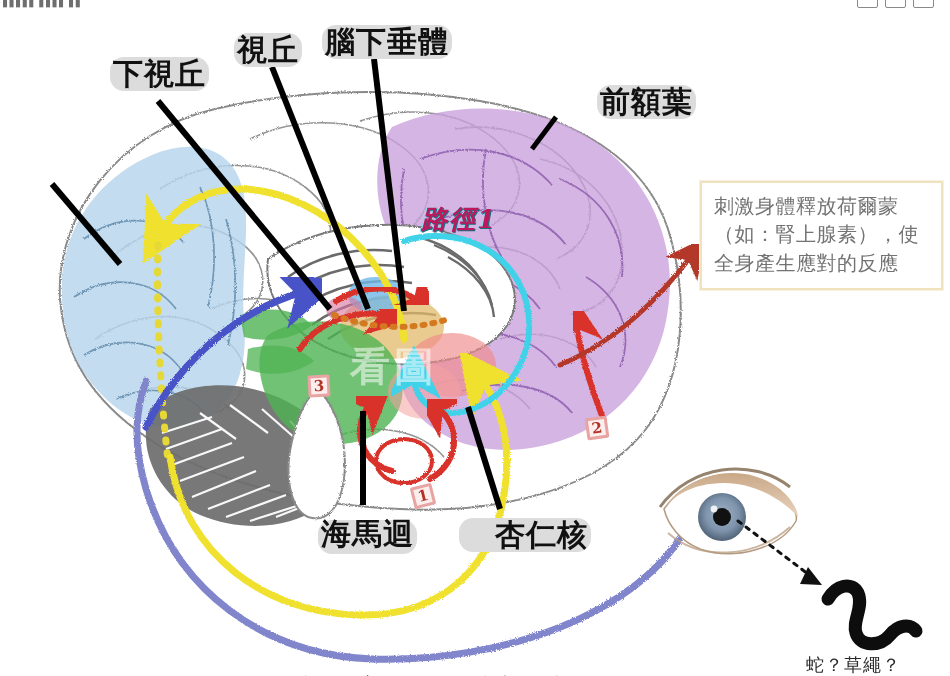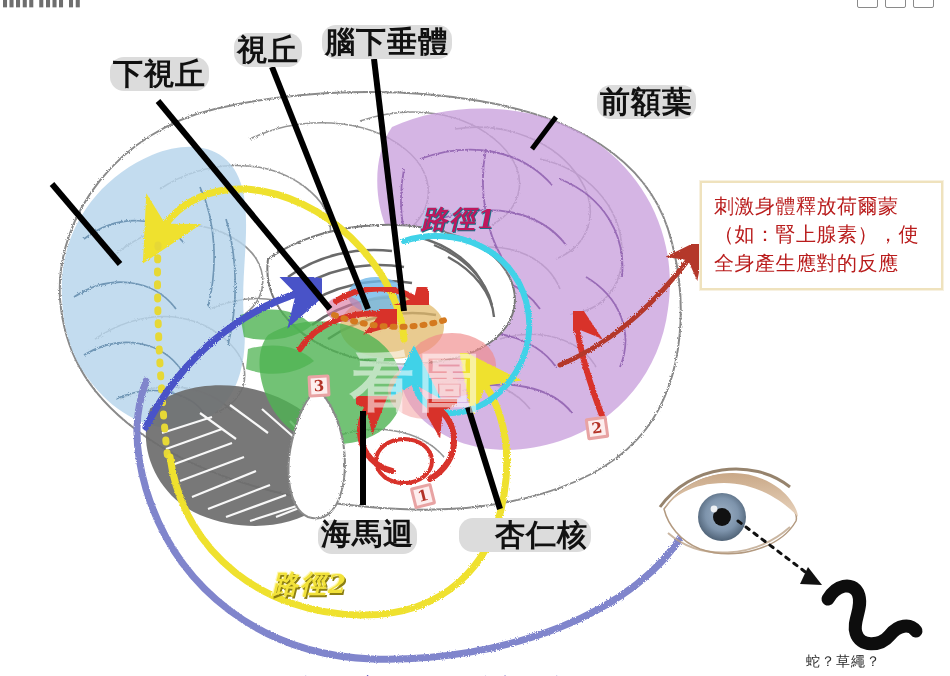--- a/index.html
+++ b/index.html
@@ -111,21 +111,21 @@
     box-sizing: border-box;
     background: #ffffff;
     border: 2px solid #efe2bd;
     outline: 1px solid #f7f1e1;
     padding: 9px 10px 11px 12px;
   }
   #callout-text {
     font-family: "DejaVu Sans", "Liberation Sans", sans-serif;
     font-size: 20px;
     line-height: 1.42;
-    color: #b91c1c;
+    color: #737373;
     letter-spacing: .5px;
   }
 
   
   .step-badge {
     position: absolute;
     width: 22px; height: 22px;
     box-sizing: border-box;
     border: 3px solid #e8a3a3;
     background: #fdeeee;
@@ -139,21 +139,21 @@
   }
   #badge-1 { left: 412px; top: 476px; transform: rotate(-14deg); }
   #badge-2 { left: 586px; top: 408px; transform: rotate(-8deg);  }
   #badge-3 { left: 308px; top: 366px; transform: rotate(-3deg);  }
 
   
   #caption-snake {
     position: absolute;
     left: 806px; top: 644px;
     font-family: Liberation Serif, serif;
-    font-size: 14px;
+    font-size: 18px;
     color: #2b2b2b;
     letter-spacing: 1px;
     white-space: nowrap;
   }
 
   
   #caption-bottom {
     position: absolute;
     left: 222px; top: 663px;
     width: 420px;
@@ -165,21 +165,21 @@
     color: #3b3bb5;
     letter-spacing: 2px;
     white-space: nowrap;
   }
 
   
   #watermark {
     position: absolute;
     left: 350px; top: 330px;
     font-family: "DejaVu Serif", "Liberation Serif", serif;
-    font-size: 64px;
+    font-size: 40px;
     font-weight: bold;
     color: rgba(255,255,255,.55);
     letter-spacing: 4px;
     pointer-events: none;
     white-space: nowrap;
   }
 </style>
 </head>
 <body>
 
@@ -464,21 +464,20 @@
     <div id="watermark">看圖</div>
 
     <div class="label lbl-md" id="label-hypothalamus">下視丘</div>
     <div class="label lbl-md" id="label-thalamus">視丘</div>
     <div class="label lbl-md" id="label-pituitary">腦下垂體</div>
     <div class="label lbl-md" id="label-prefrontal">前額葉</div>
     <div class="label lbl-md" id="label-hippocampus">海馬迴</div>
     <div class="label lbl-md" id="label-amygdala">杏仁核</div>
 
     <div class="path-label" id="label-pathway1">路徑1</div>
-    <div class="path-label" id="label-pathway2">路徑2</div>
 
     <div id="callout-box">
       <div id="callout-text">刺激身體釋放荷爾蒙（如：腎上腺素），使全身產生應對的反應</div>
     </div>
 
     <div class="step-badge" id="badge-1">1</div>
     <div class="step-badge" id="badge-2">2</div>
     <div class="step-badge" id="badge-3">3</div>
 
     <div id="caption-snake">蛇？草繩？</div>

